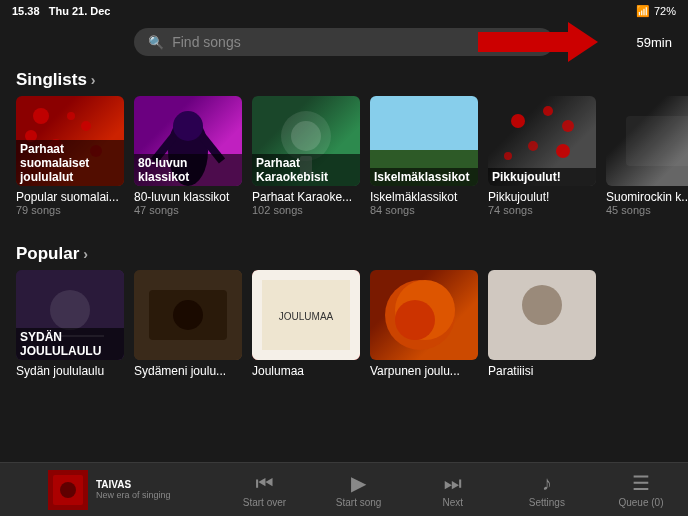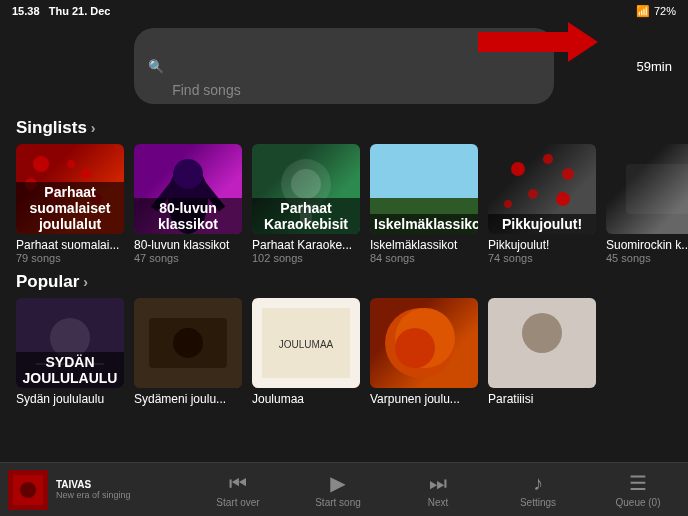--- a/index.html
+++ b/index.html
@@ -43,21 +43,20 @@
       width: 420px;
       gap: 8px;
     }
     .search-icon {
       color: #888;
       font-size: 13px;
     }
     .search-placeholder {
       color: #888;
       font-size: 14px;
-      margin-top: 48px;
     }
     .time-badge {
       position: absolute;
       right: 16px;
       color: #fff;
       font-size: 13px;
       padding-left: 48px;
     }
 
     
@@ -123,36 +122,37 @@
     .img-paratiiisi { background: linear-gradient(135deg, #2a2a2a 30%, #5a5a5a 70%); }
 
     
     .card-overlay-label {
       position: absolute;
       bottom: 0;
       left: 0;
       right: 0;
       background: rgba(0,0,0,0.6);
       color: #fff;
-      font-size: 14px;
+      font-size: 12px;
       padding: 2px 4px;
-      text-align: center;
+      text-align: left;
       font-weight: 600;
     }
 
     
     .tab-bar {
       position: absolute;
       bottom: 0;
       left: 0;
       right: 0;
       height: 54px;
       background: #2a2a2a;
       display: flex;
       border-top: 1px solid #3a3a3a;
+      padding-left: 40px;
     }
     .tab-item {
       flex: 1;
       display: flex;
       flex-direction: column;
       align-items: center;
       justify-content: center;
       cursor: pointer;
       gap: 2px;
     }
@@ -255,21 +255,21 @@
         <svg class="card-svg" viewBox="0 0 108 90">
           <circle cx="25" cy="20" r="8" fill="#cc0000" opacity="0.8"></circle>
           <circle cx="15" cy="40" r="6" fill="#cc0000" opacity="0.8"></circle>
           <circle cx="40" cy="50" r="7" fill="#cc0000" opacity="0.8"></circle>
           <circle cx="70" cy="30" r="5" fill="#cc0000" opacity="0.8"></circle>
           <circle cx="80" cy="55" r="6" fill="#cc0000" opacity="0.8"></circle>
           <circle cx="55" cy="20" r="4" fill="#cc0000" opacity="0.7"></circle>
         </svg>
         <div class="card-overlay-label">Parhaat suomalaiset joululalut</div>
       </div>
-      <div class="card-title">Parhaat suomalai...</div>
+      <div class="card-title">Popular suomalai...</div>
       <div class="card-subtitle">79 songs</div>
     </div>
 
     <div class="card">
       <div class="card-image img-80s">
         <svg class="card-svg" viewBox="0 0 108 90">
           <ellipse cx="54" cy="55" rx="20" ry="35" fill="#1a0030"></ellipse>
           <ellipse cx="54" cy="30" rx="15" ry="15" fill="#2a0050"></ellipse>
           <line x1="40" y1="40" x2="20" y2="65" stroke="#1a0030" stroke-width="8"></line>
           <line x1="68" y1="40" x2="88" y2="65" stroke="#1a0030" stroke-width="8"></line>
@@ -321,21 +321,21 @@
       <div class="card-image img-suomirock">
         <svg class="card-svg" viewBox="0 0 108 90">
           <rect x="20" y="20" width="68" height="50" rx="4" fill="rgba(255,255,255,0.05)"></rect>
         </svg>
       </div>
       <div class="card-title">Suomirockin k...</div>
       <div class="card-subtitle">45 songs</div>
     </div>
   </div>
 
-  <div class="section-header" style="margin-top: 0;">
+  <div class="section-header" style="margin-top: 20px;">
     <span>Popular</span>
     <span class="chevron">›</span>
   </div>
   <div class="cards-row">
 
 
     <div class="card">
       <div class="card-image img-sydans">
         <svg class="card-svg" viewBox="0 0 108 90">
           <rect x="0" y="0" width="108" height="90" fill="#2a1a3a"></rect>

